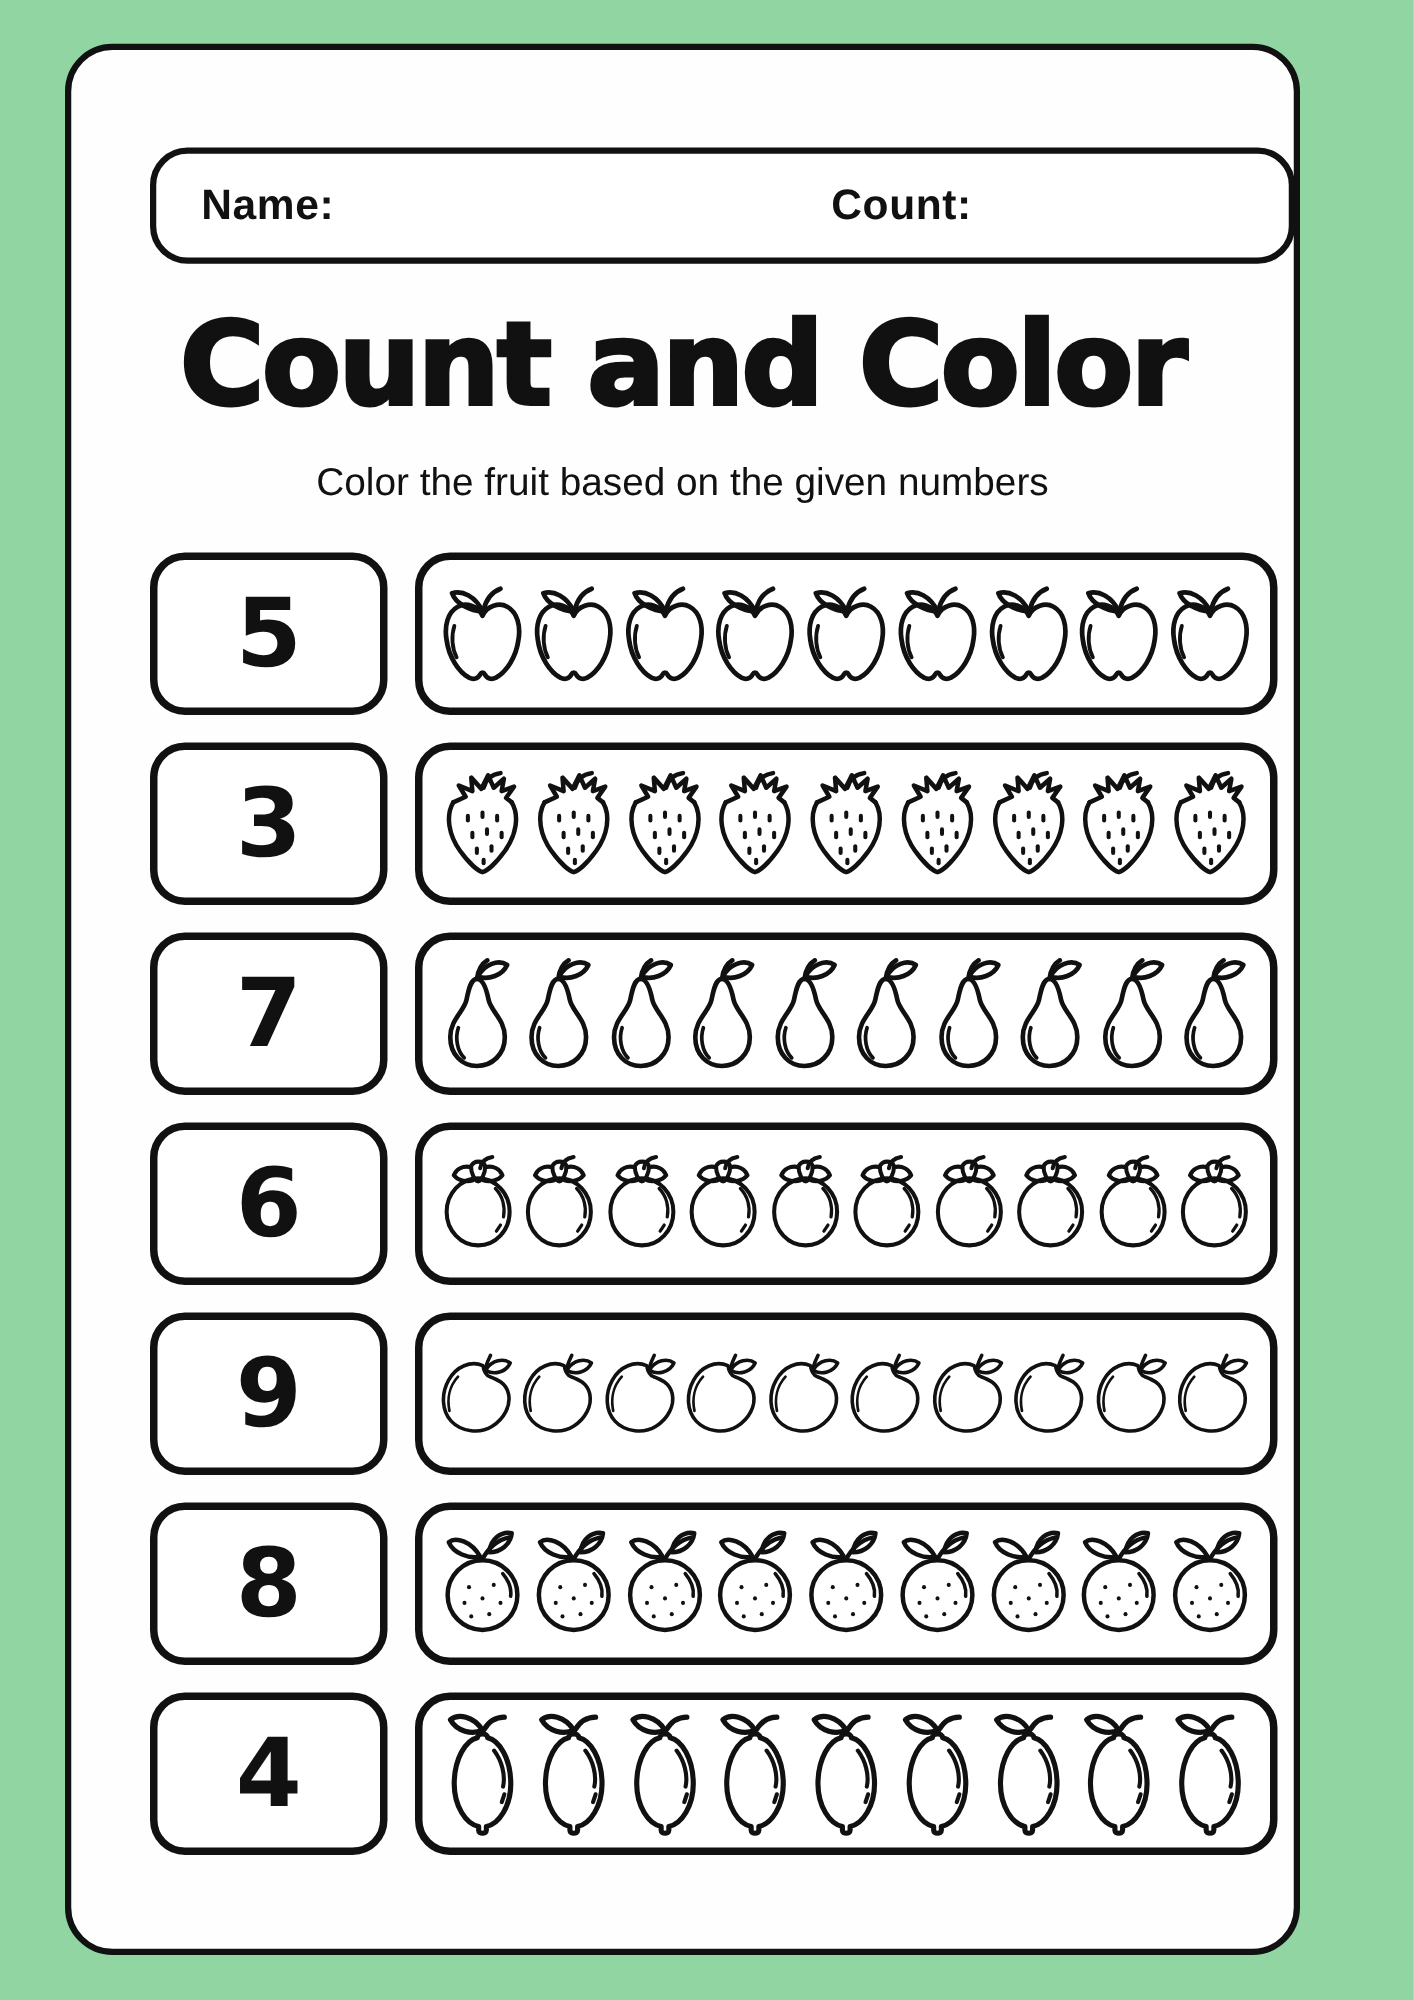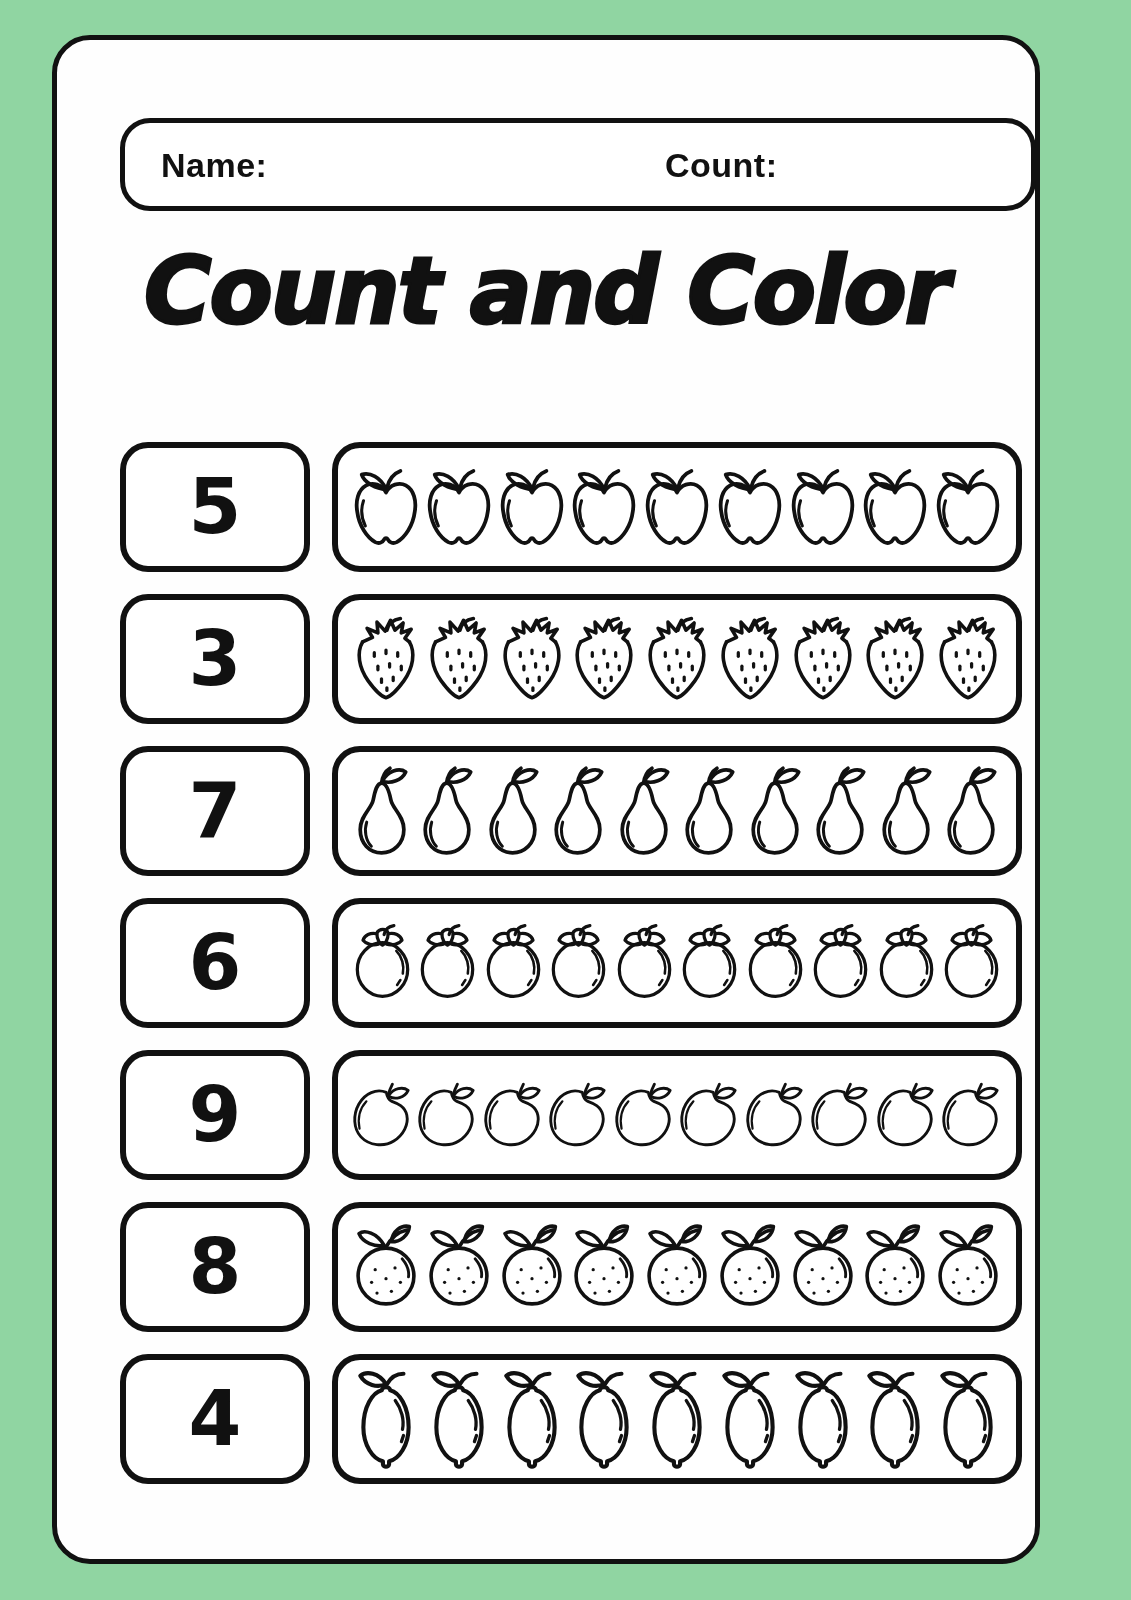--- a/index.html
+++ b/index.html
@@ -32,21 +32,20 @@
     font-size:34px; font-weight:600; letter-spacing:0.5px;
   }
   .name-label { left:36px; }
   .class-label { left:540px; }
   .title {
     position:absolute; left:0; top:198px; width:100%;
     text-align:center;
     font-family:"DejaVu Sans", sans-serif;
     font-size:92px; font-weight:bold;
     letter-spacing:-2px;
-    font-style:italic;
     -webkit-text-stroke:3px #111;
   }
   .subtitle {
     position:absolute; left:0; top:328px; width:100%;
     text-align:center;
     font-size:31px; font-weight:500;
   }
   .row { position:absolute; left:0; width:100%; height:130px; }
   .num-box {
     position:absolute; left:63px; top:0;
@@ -163,20 +162,21 @@
 </svg>
 
 <div class="paper">
 
   <div class="header-box">
     <span class="header-label name-label">Name:</span>
     <span class="header-label class-label">Count:</span>
   </div>
 
   <div class="title">Count and Color</div>
+  <div class="subtitle">Color the fruit based on the given numbers</div>
 
   <div id="rows">
   <div class="row" style="top: 402px;">
     <div class="num-box">
       <span>5</span>
     </div>
     <div class="fruit-box">
           <svg viewBox="0 0 80 100" preserveAspectRatio="xMidYMid meet" class="fruit" style="width: 72px; height: 112px;">
             <use href="#sym-apple"></use>
           </svg>

